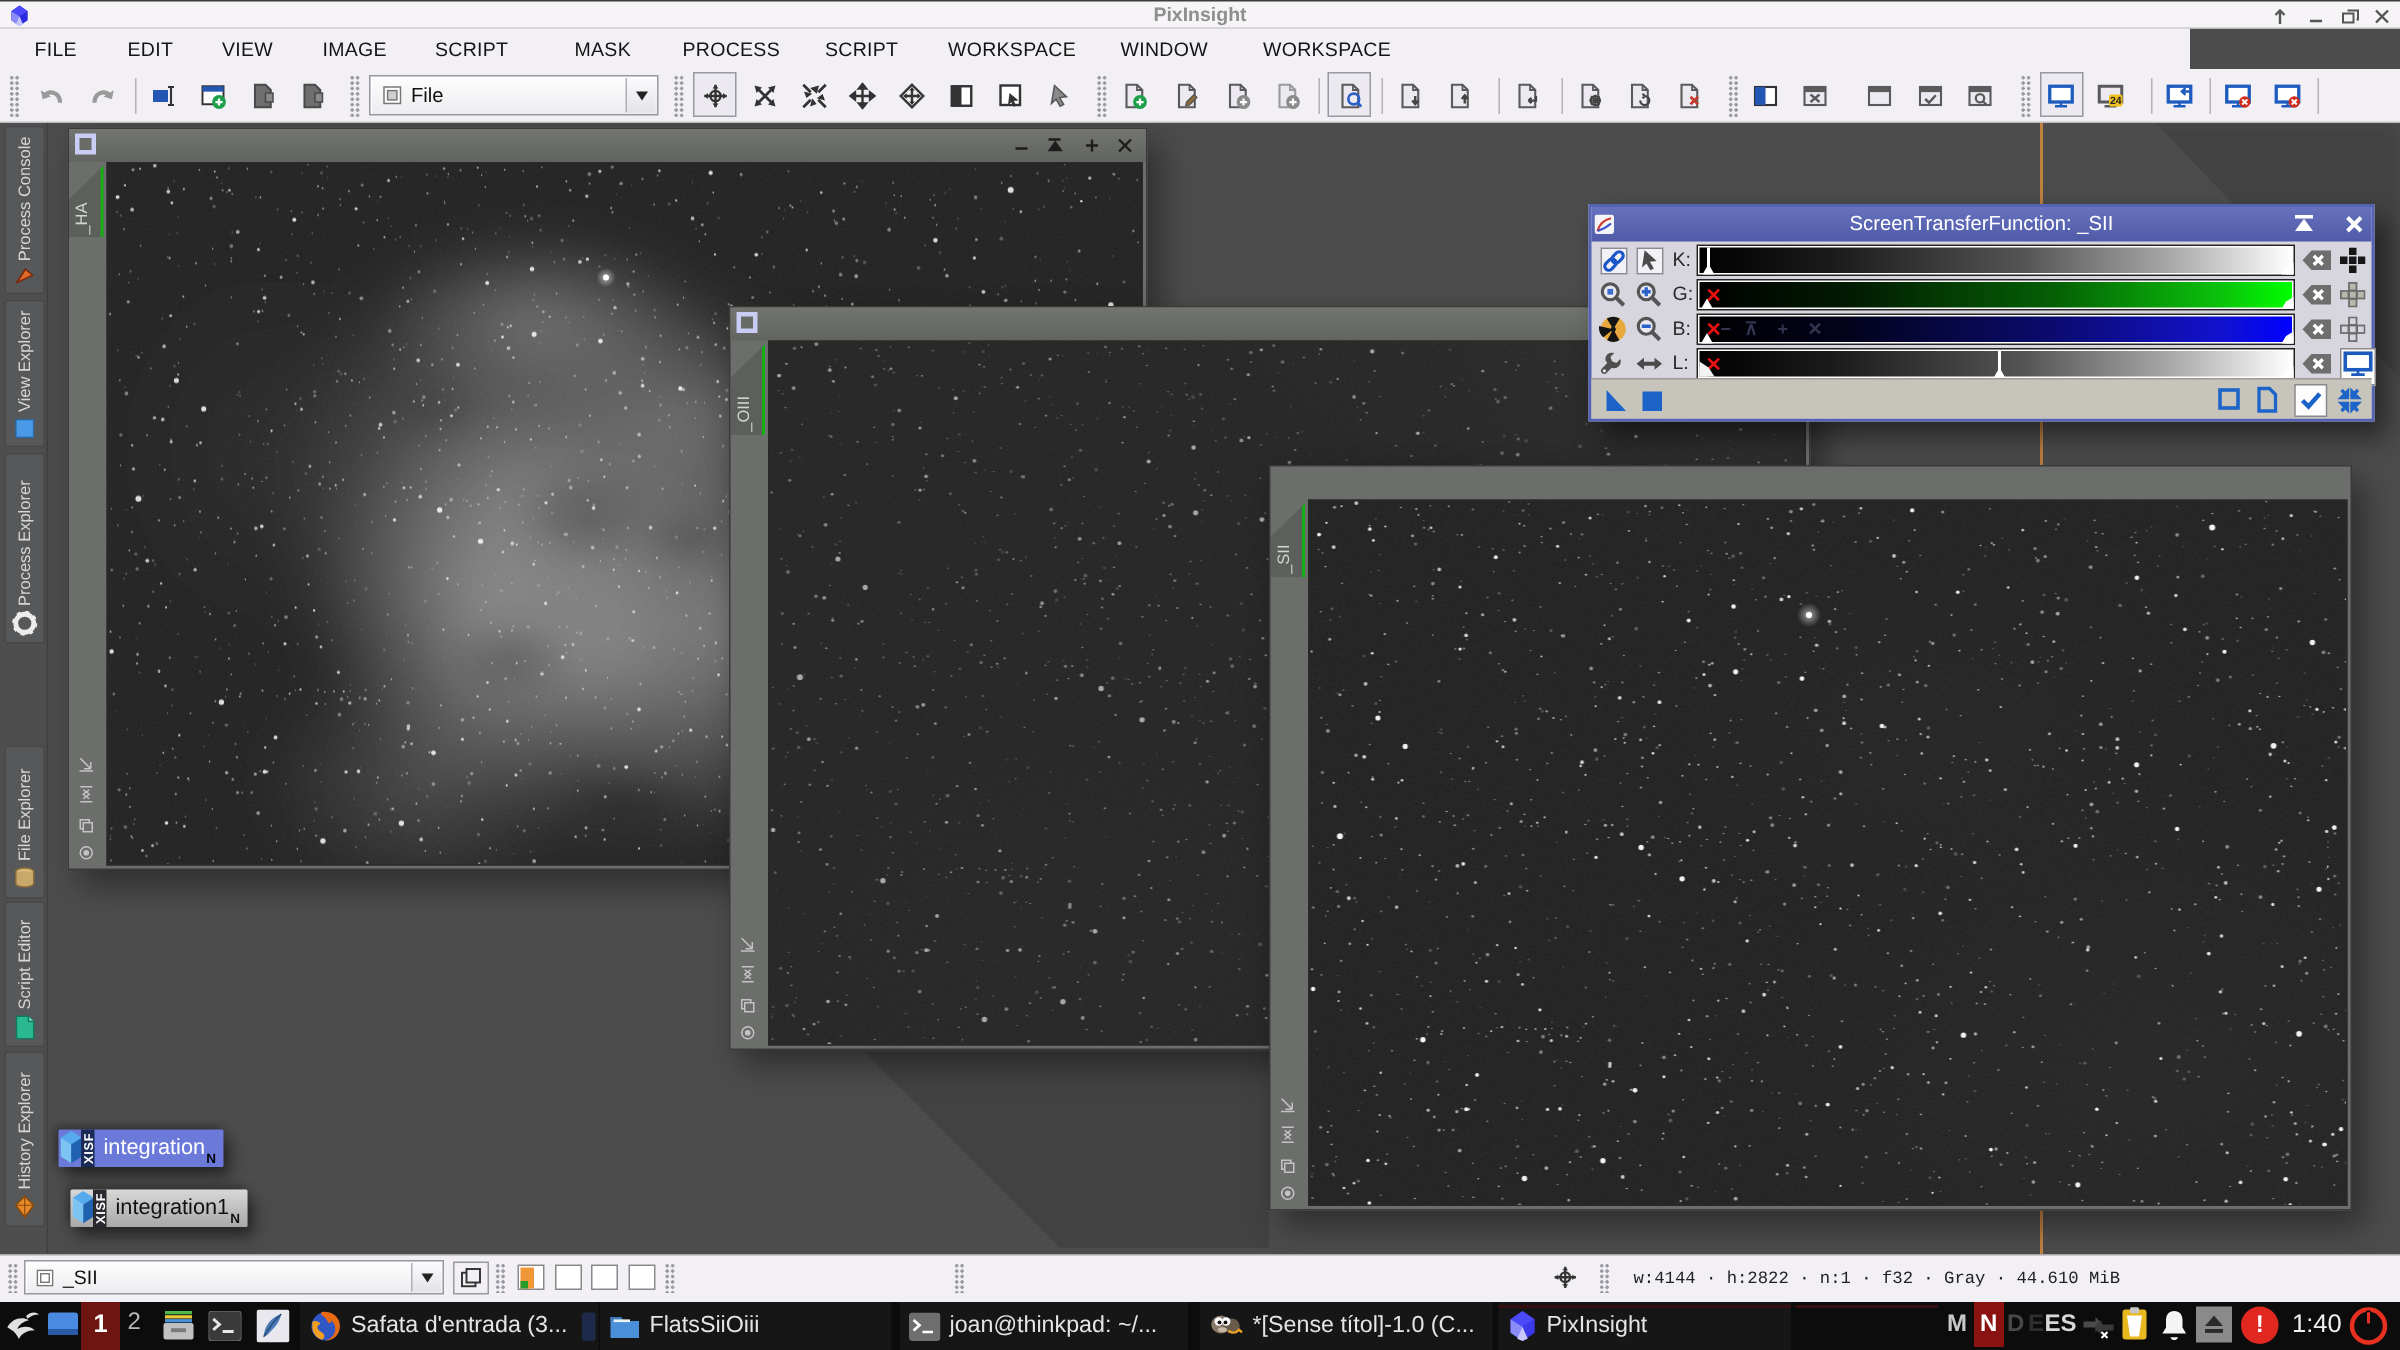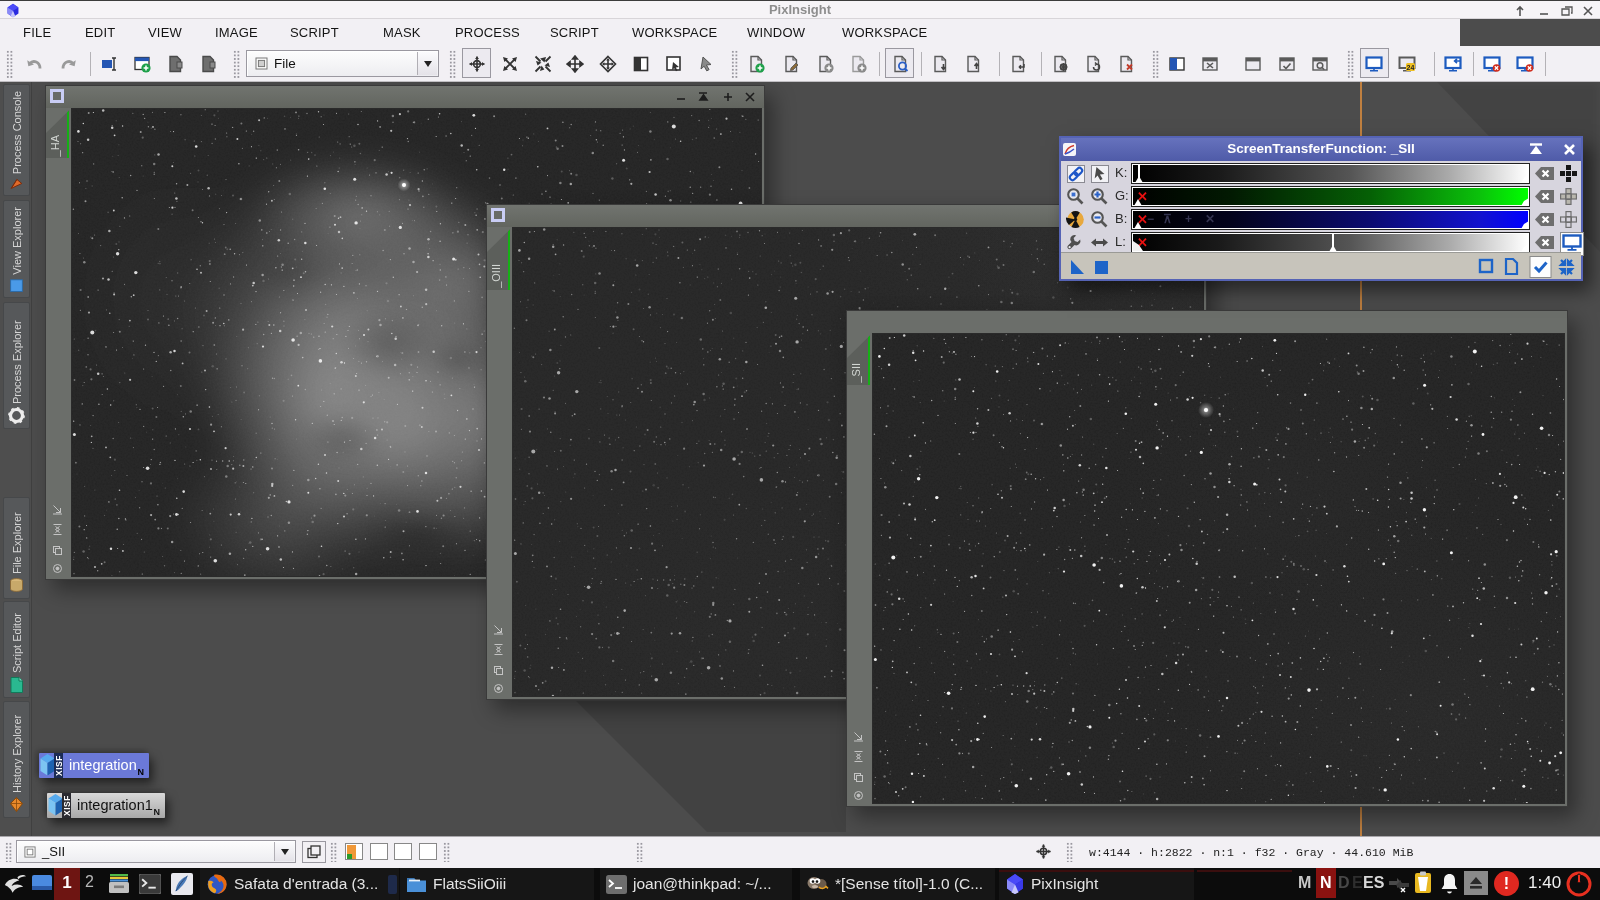--- a/index.html
+++ b/index.html
@@ -22,21 +22,21 @@
 .iwt{position:absolute;left:0;top:0;right:0;height:22px;background:linear-gradient(180deg,#71746f,#62655f)}
 .iwi{position:absolute;left:4px;top:3px;width:14px;height:14px;border:3px solid #c9cdf4;background:#686b67}
 .iwtt{position:absolute;left:0;right:0;text-align:center;top:3px;font-size:13px;font-weight:bold;color:#1d1d1d}
 .iwc{position:absolute;right:3px;top:5px}
 .iwtab{position:absolute;left:0;top:22px;width:23px;background:#5c5f5b;border-right:2.5px solid #15b015;clip-path:polygon(25.5px 0,25.5px 100%,0 100%,0 25px)}
 .iwtabt{position:absolute;left:3px;bottom:2px;writing-mode:vertical-rl;transform:rotate(180deg);font-size:11px;color:#d2d6d2;width:14px;white-space:nowrap}
 .iwg{position:absolute;left:0;top:22px;width:25px}
 .iwicons{position:absolute;left:5px}
 .iwcont{position:absolute;left:25px;top:22px;background:#242424;border:1px solid #2a2a2a;overflow:hidden}
 #stf{position:absolute;left:1059px;top:54px;width:524px;height:145px;background:#d7d5de;border:2px solid #5563b5;box-shadow:8px 10px 18px rgba(0,0,0,0.5);z-index:40}
-#stft{position:absolute;left:0;top:0;right:0;height:23px;background:linear-gradient(180deg,#6672bd,#4f5ba8);color:#fff;font-size:13.5px;font-weight:bold;text-align:center;line-height:22px}
+#stft{position:absolute;left:0;top:0;right:0;height:23px;background:linear-gradient(180deg,#6672bd,#4f5ba8);color:#fff;font-size:13.5px;font-weight:normal;text-align:center;line-height:22px}
 #stfti{position:absolute;left:2px;top:3px}
 #stftc{position:absolute;right:4px;top:5px}
 .stfrow{position:absolute;left:0;width:100%;height:23px}
 .stfb{position:absolute;top:1px;width:21px;height:21px;display:flex;align-items:center;justify-content:center}
 .btnbox{background:#f2f2f6;border:1px solid #8a8a92}
 .stflab{position:absolute;left:54px;top:3px;font-size:13px;color:#2a2a2a}
 .stfsl{position:absolute;left:70px;top:1px;width:399px;height:21px;background:#fff;border:1px solid #222}
 .grad{position:absolute;left:1px;top:1px;right:1px;bottom:1px}
 .mline{position:absolute;top:0;bottom:0;width:1.6px;background:#fff}
 .mtri{position:absolute;bottom:-1px;width:0;height:0;border:4.5px solid transparent;border-bottom:7px solid #fff}

